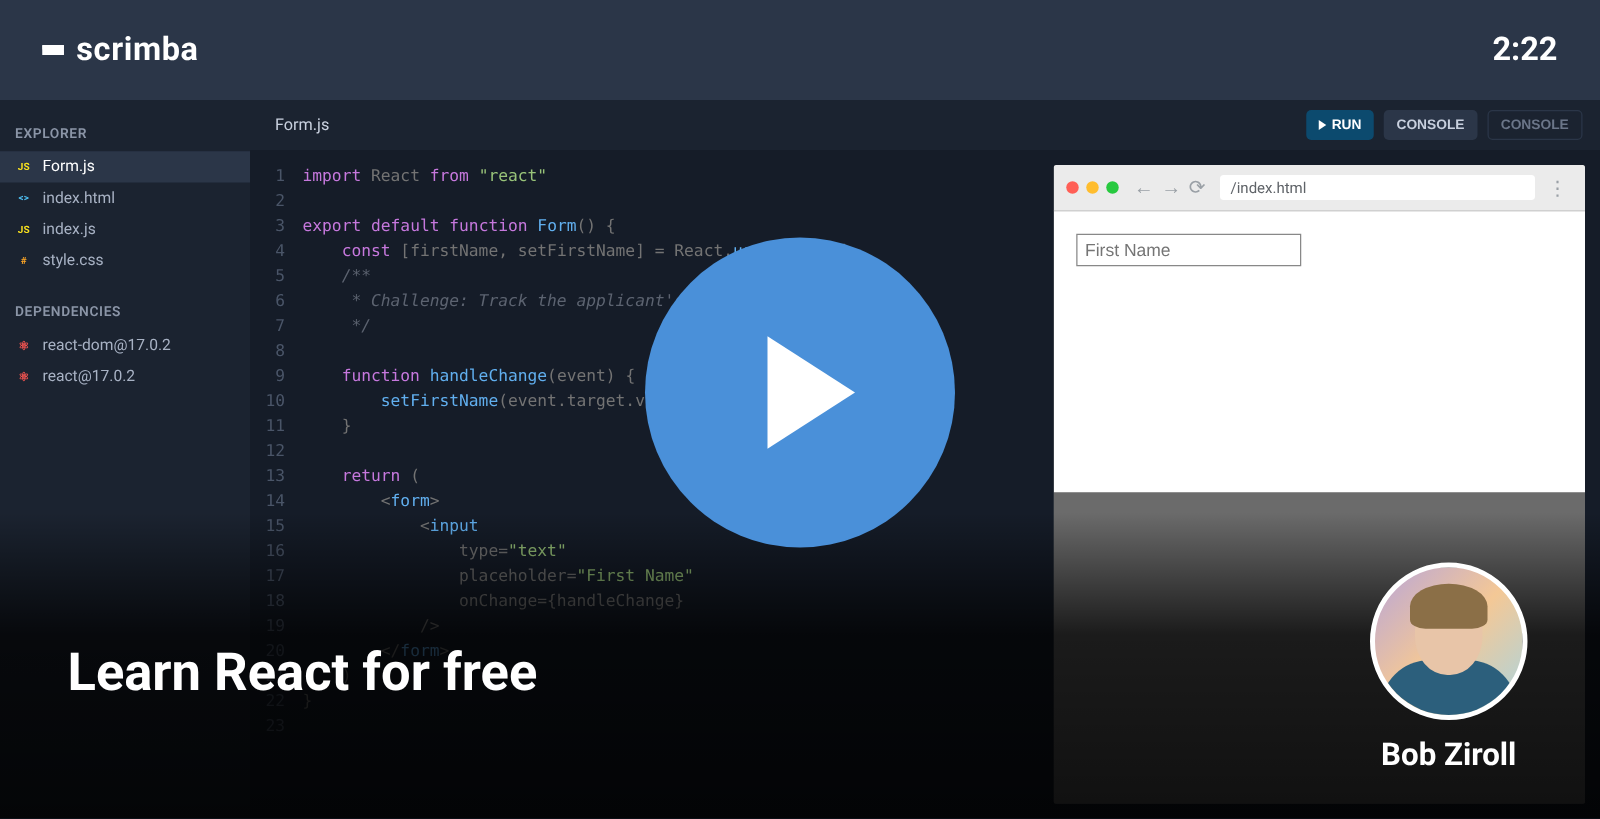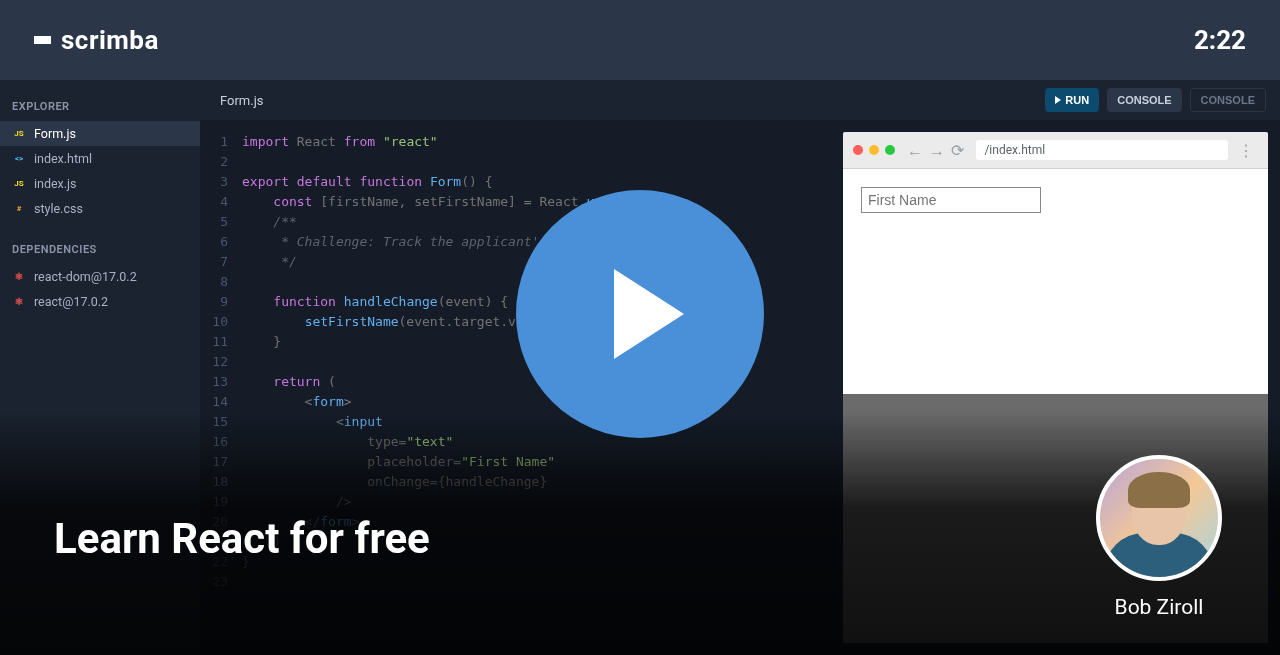--- a/index.html
+++ b/index.html
@@ -242,21 +242,21 @@
   background:#8b6f47;
   border-radius: 50% 50% 20% 20%;
 }
 .avatar-shirt {
   position:absolute; left:50%; bottom:-6px;
   transform:translateX(-50%);
   width:110px; height:50px;
   background:#2c5f7c;
   border-radius: 40px 40px 0 0;
 }
-.instructor-name { font-size: 21px; font-weight: 400; }
+.instructor-name { font-size: 25px; font-weight: 700; }
 </style>
 </head>
 <body>
 
 <div class="header">
   <div class="logo">
     <span class="logo-icon">
       <span class="logo-icon-col">
         <span style="display:flex;gap:2px;">
             <span class="b1"></span>

